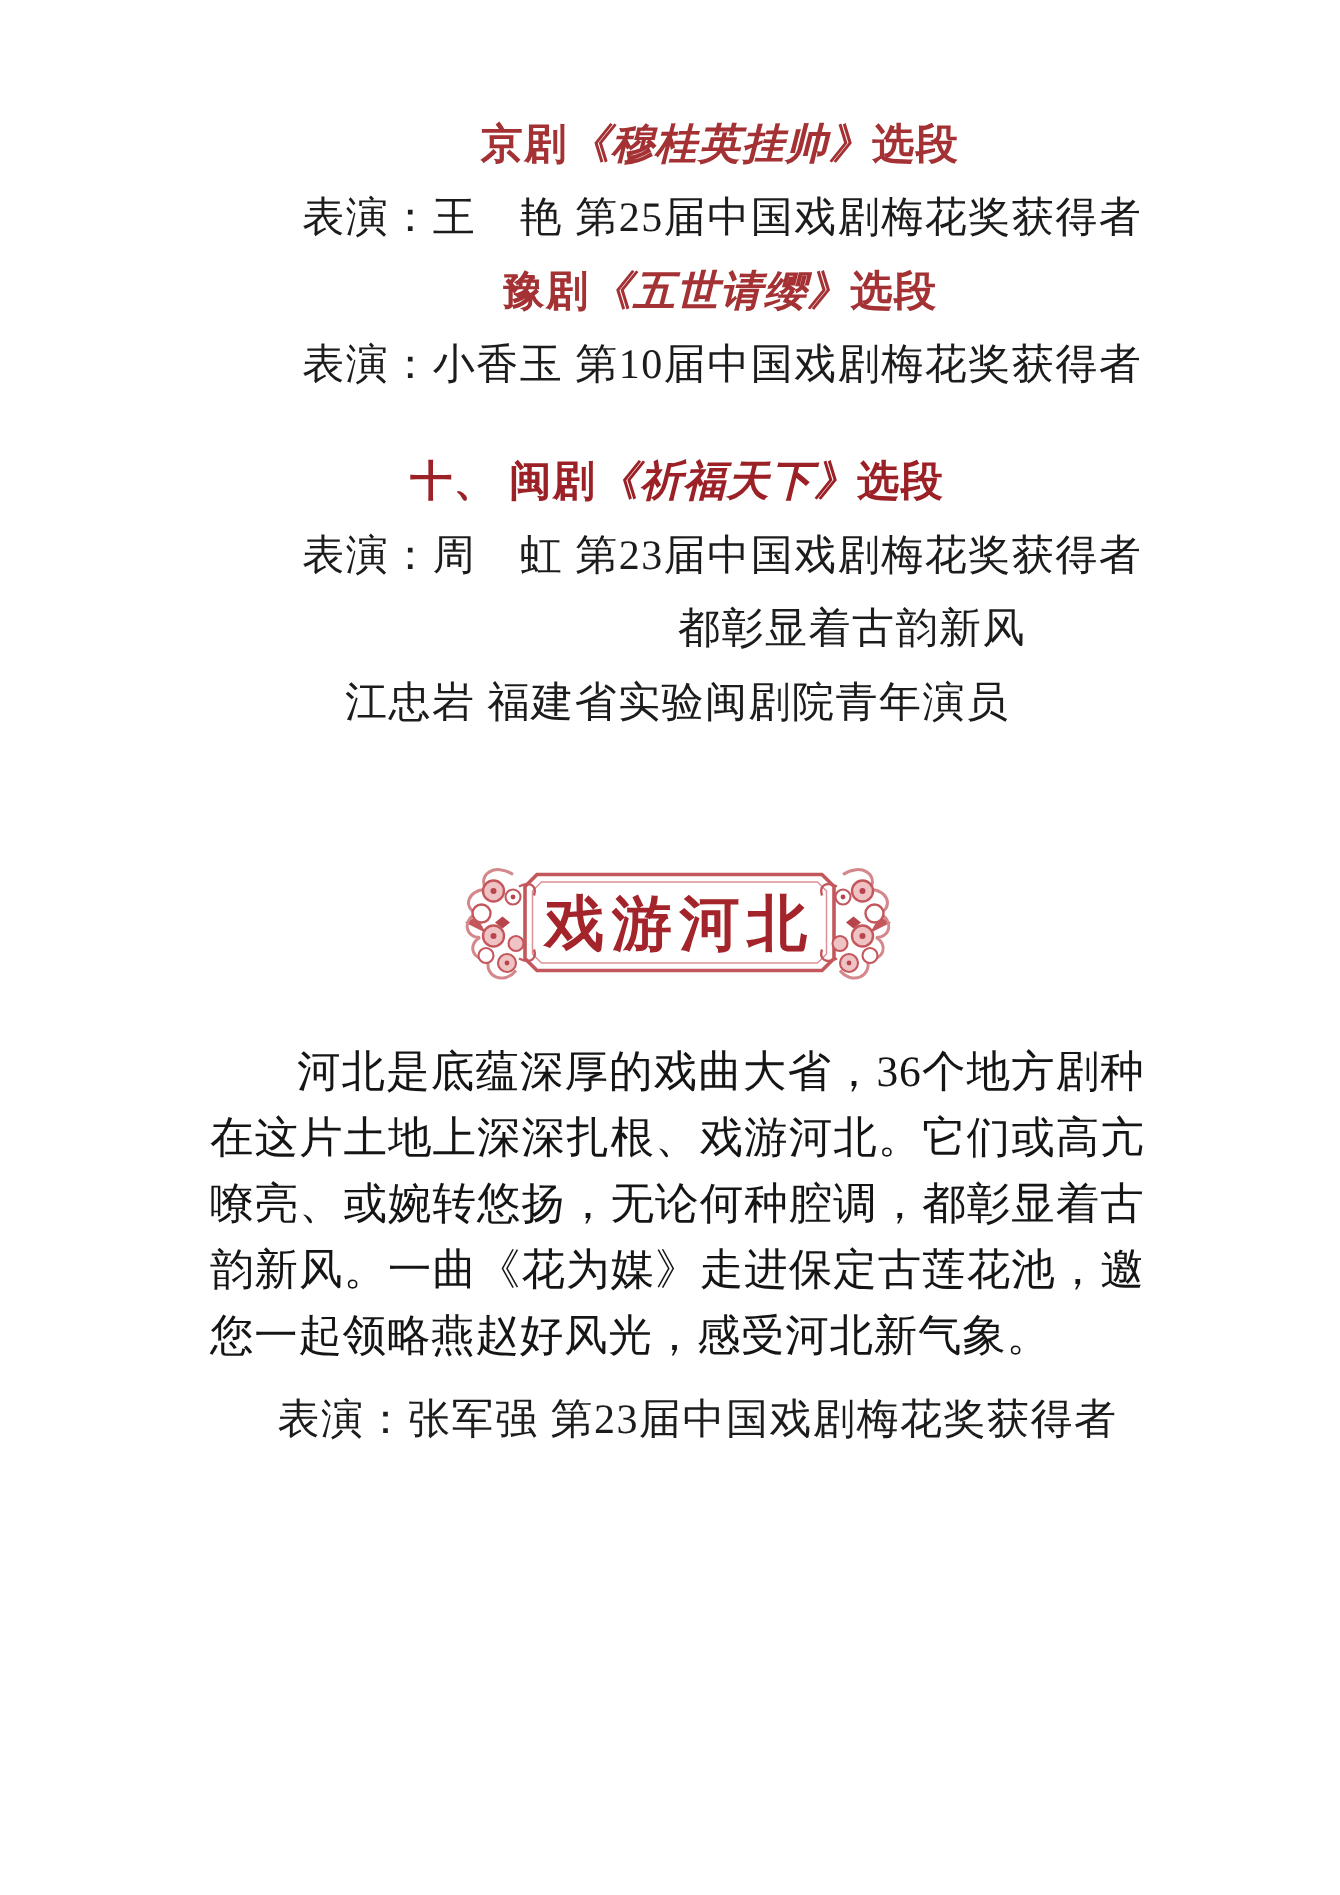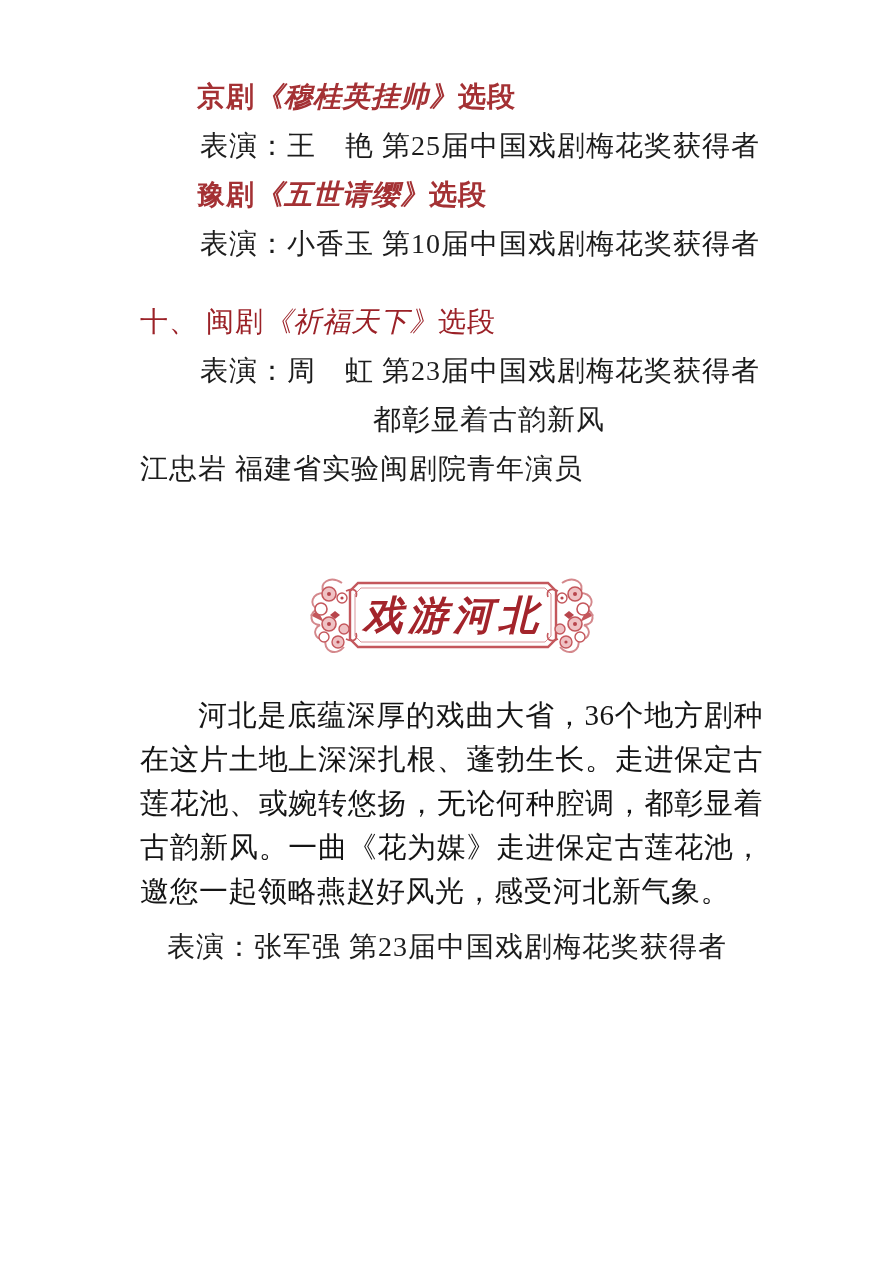--- a/index.html
+++ b/index.html
@@ -12,40 +12,40 @@
     font-family:"Liberation Serif","DejaVu Serif",serif;
   }
   .content { padding:72px 130px 0 140px; }
 
   .pline {
     font-size:28px;
     line-height:49px;
     white-space:pre;
     color:#1c1c1c;
     letter-spacing:1px;
+    text-align:center;
   }
   
   .title-line { color:#a43134; font-weight:600; margin-left:57px; }
   
-  .num-heading { color:#9b2127; font-weight:400; margin-left:0; }
+  .num-heading { color:#9b2127; font-weight:700; margin-left:0; }
   .work { font-style:italic; }
 
   .perf-line  { margin-left:60px; }
   .org-line   { margin-left:233px; }
   .extra-line { }
 
   .gap-section { margin-top:29px; }
   .gap-last    { margin-top:58px; }
   .perf-gap    { margin-top:9px;margin-left:27px; }
 
   .banner-wrap {
     margin-top:74px;
     height:96px;
     text-align:center;
-    font-style:italic;
   }
   .banner-svg { width:300px; height:96px; display:inline-block; }
   .banner-title-text {
     font-family:"Liberation Serif","DejaVu Serif",serif;
     font-weight:700;
     font-size:40px;
     fill:#a3242b;
     letter-spacing:5px;
   }
 
@@ -99,18 +99,18 @@
         </defs>
 
         <path d="M56 16 L246 16 L254 24 L254 72 L246 80 L56 80 L48 72 L48 24 Z" fill="#ffffff" stroke="#c4575c" stroke-width="2.4"></path>
         <path d="M59 21 L243 21 L249 27 L249 69 L243 75 L59 75 L53 69 L53 27 Z" fill="none" stroke="#d99398" stroke-width="1"></path>
         <use href="#orn"></use>
         <use href="#orn" transform="translate(300,0) scale(-1,1)"></use>
         <text x="151" y="62" text-anchor="middle" class="banner-title-text">戏游河北</text>
       </svg>
     </div>
 
-    <div class="intro-para">河北是底蕴深厚的戏曲大省，36个地方剧种在这片土地上深深扎根、蓬勃生长。走进保定古莲花池、或婉转悠扬，无论何种腔调，都彰显着古韵新风。一曲《花为媒》走进保定古莲花池，邀您一起领略燕赵好风光，感受河北新气象。</div>
+    <div class="intro-para">河北是底蕴深厚的戏曲大省，36个地方剧种在这片土地上深深扎根、戏游河北。它们或高亢嘹亮、或婉转悠扬，无论何种腔调，都彰显着古韵新风。一曲《花为媒》走进保定古莲花池，邀您一起领略燕赵好风光，感受河北新气象。</div>
 
     <div class="pline perf-line perf-gap">表演：张军强 第23届中国戏剧梅花奖获得者</div>
 
   </div>
 </div>
 
 </body></html>

